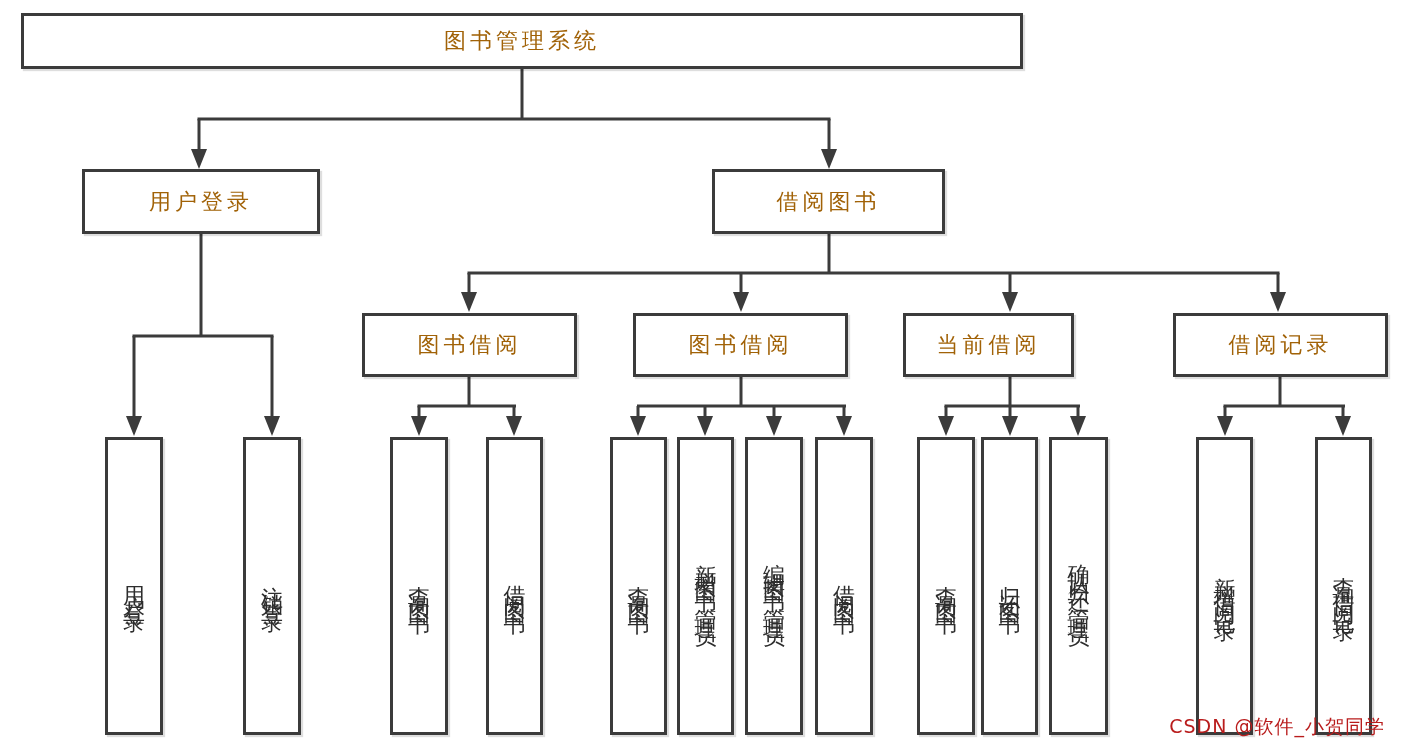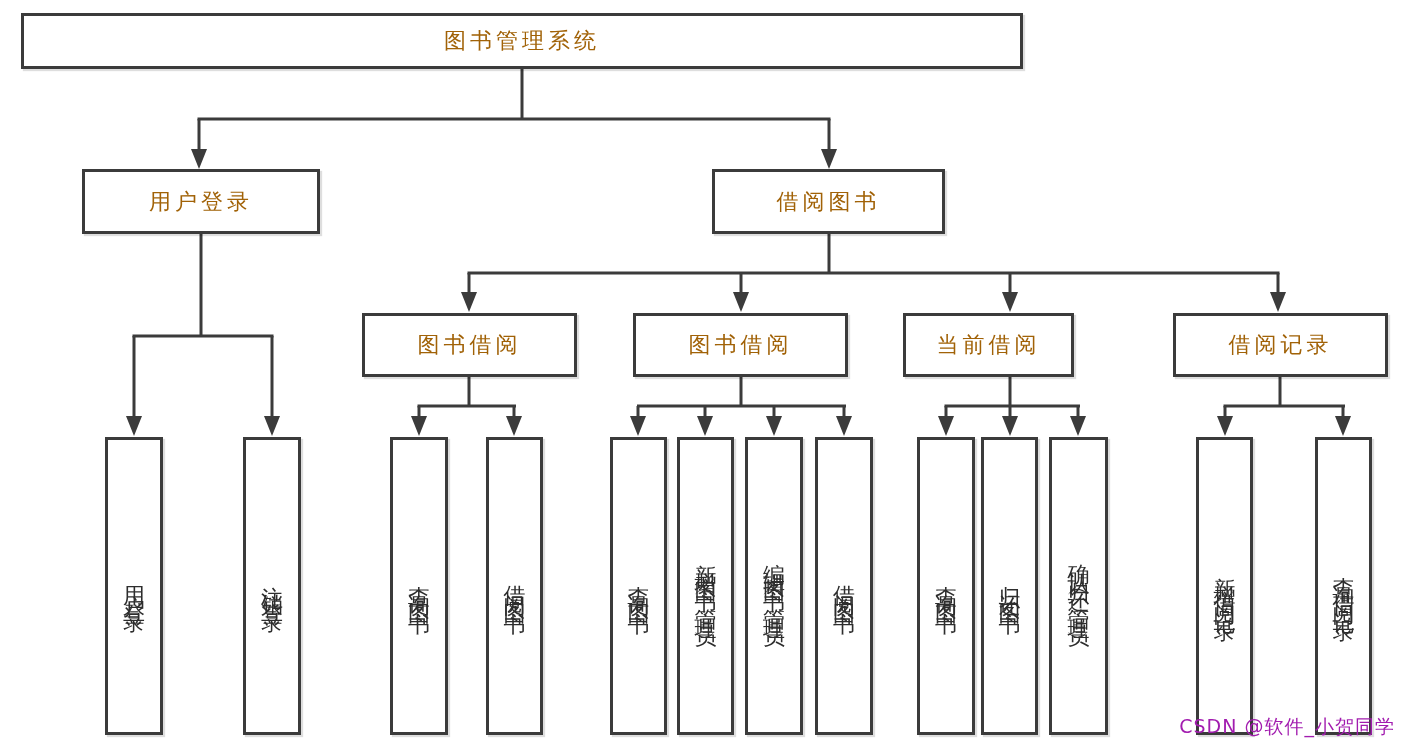--- a/index.html
+++ b/index.html
@@ -42,24 +42,24 @@
     writing-mode: vertical-rl;
     text-orientation: mixed;
     color: #2d2d2d;
     font-size: 22px;
     letter-spacing: 9px;
     line-height: 1;
     white-space: nowrap;
   }
   #watermark {
     position: absolute;
-    right: 10px;
+    right: 20px;
     bottom: 7px;
     font-size: 19px;
-    color: #a21caf;
+    color: #b91c1c;
     letter-spacing: 1px;
     white-space: nowrap;
   }
   .stroke { stroke: #3b3b3b; stroke-width: 3; fill: none; }
   .head { fill: #3b3b3b; stroke: none; }
 </style>
 </head>
 <body>
 
 <div id="canvas">

